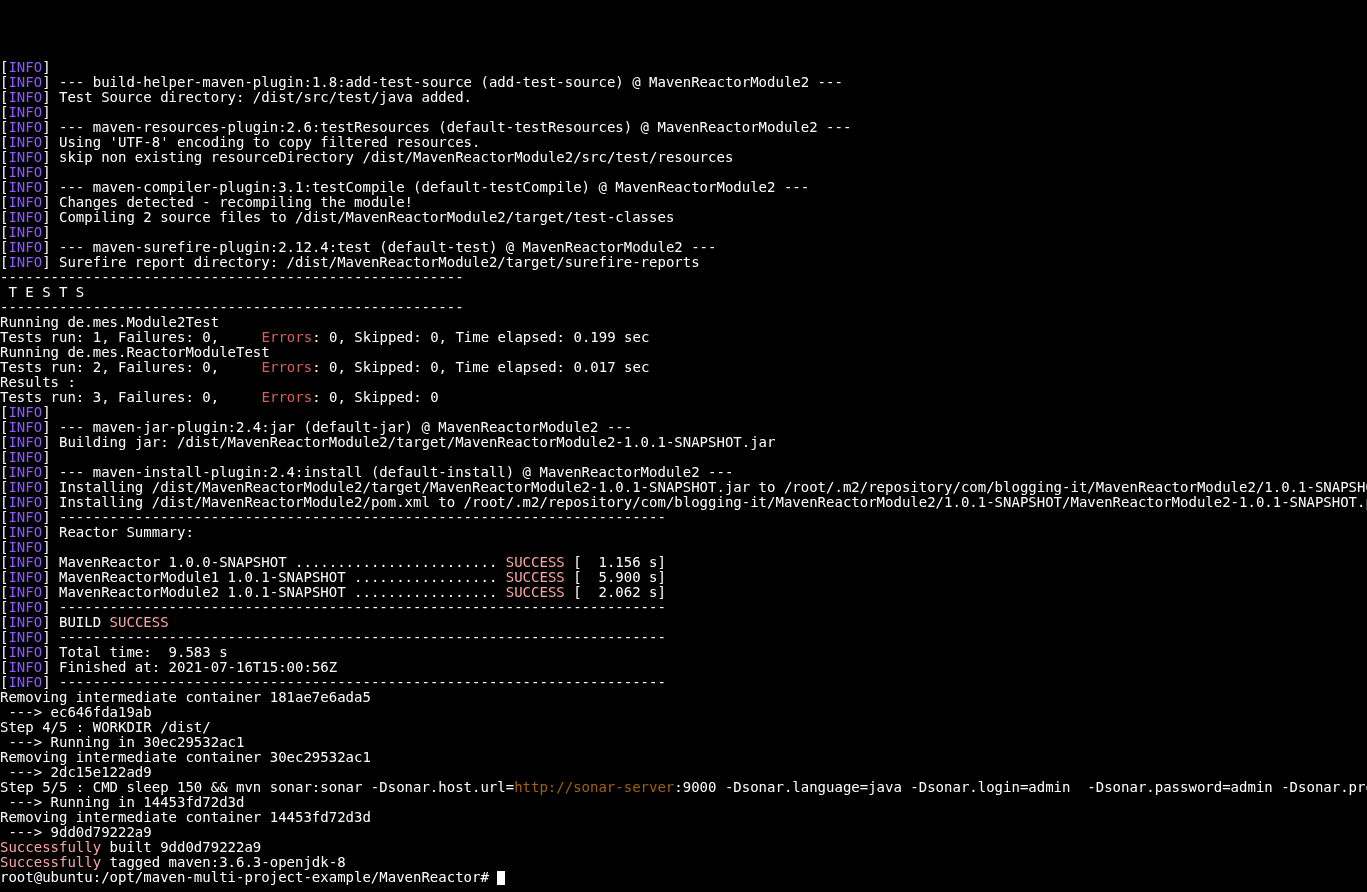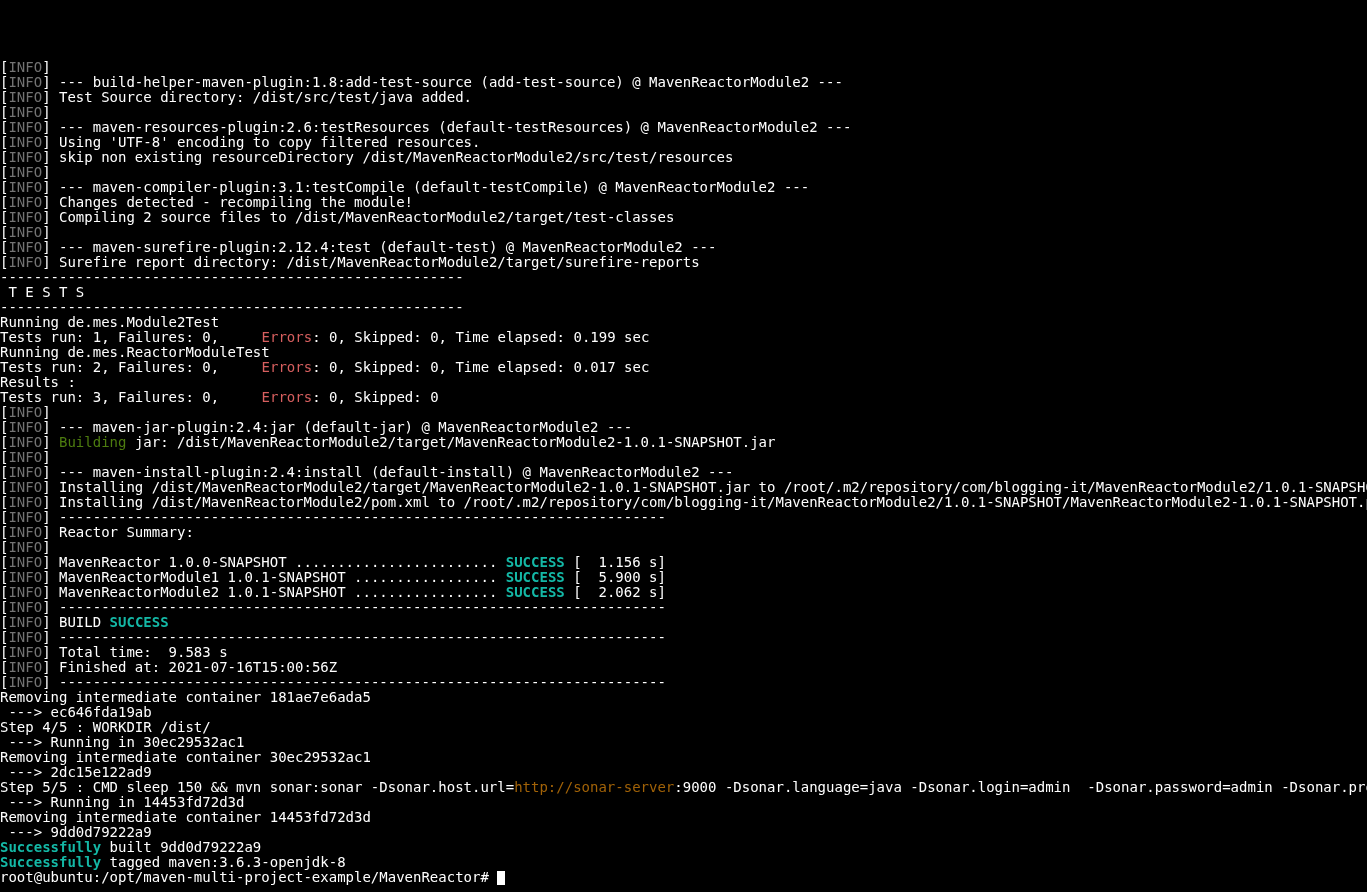--- a/index.html
+++ b/index.html
@@ -9,24 +9,24 @@
     font-family: "DejaVu Sans Mono", "Liberation Mono", Consolas, monospace;
     font-size: 14px;
     line-height: 15px;
     white-space: pre;
     overflow: hidden;
     width: 1367px;
     height: 892px;
     padding: 0;
   }
   .line { display: block; }
-  .info { color: #737373; }
-  .success { color: #14b8a6; font-weight: bold; }
+  .info { color: #8b5cf6; }
+  .success { color: #fca5a5; }
   .errors { color: #d75f5f; margin-left: 34px; }
-  .building { color: #4d7c0f; margin-top: 6px; }
+  .building { color: #ffffff; margin-top: 6px; }
   .link { color: #a16207; }
   .cursor {
     display: inline-block;
     width: 8px;
     height: 14px;
     background: #ffffff;
     vertical-align: text-bottom;
   }
 </style>
 </head>

